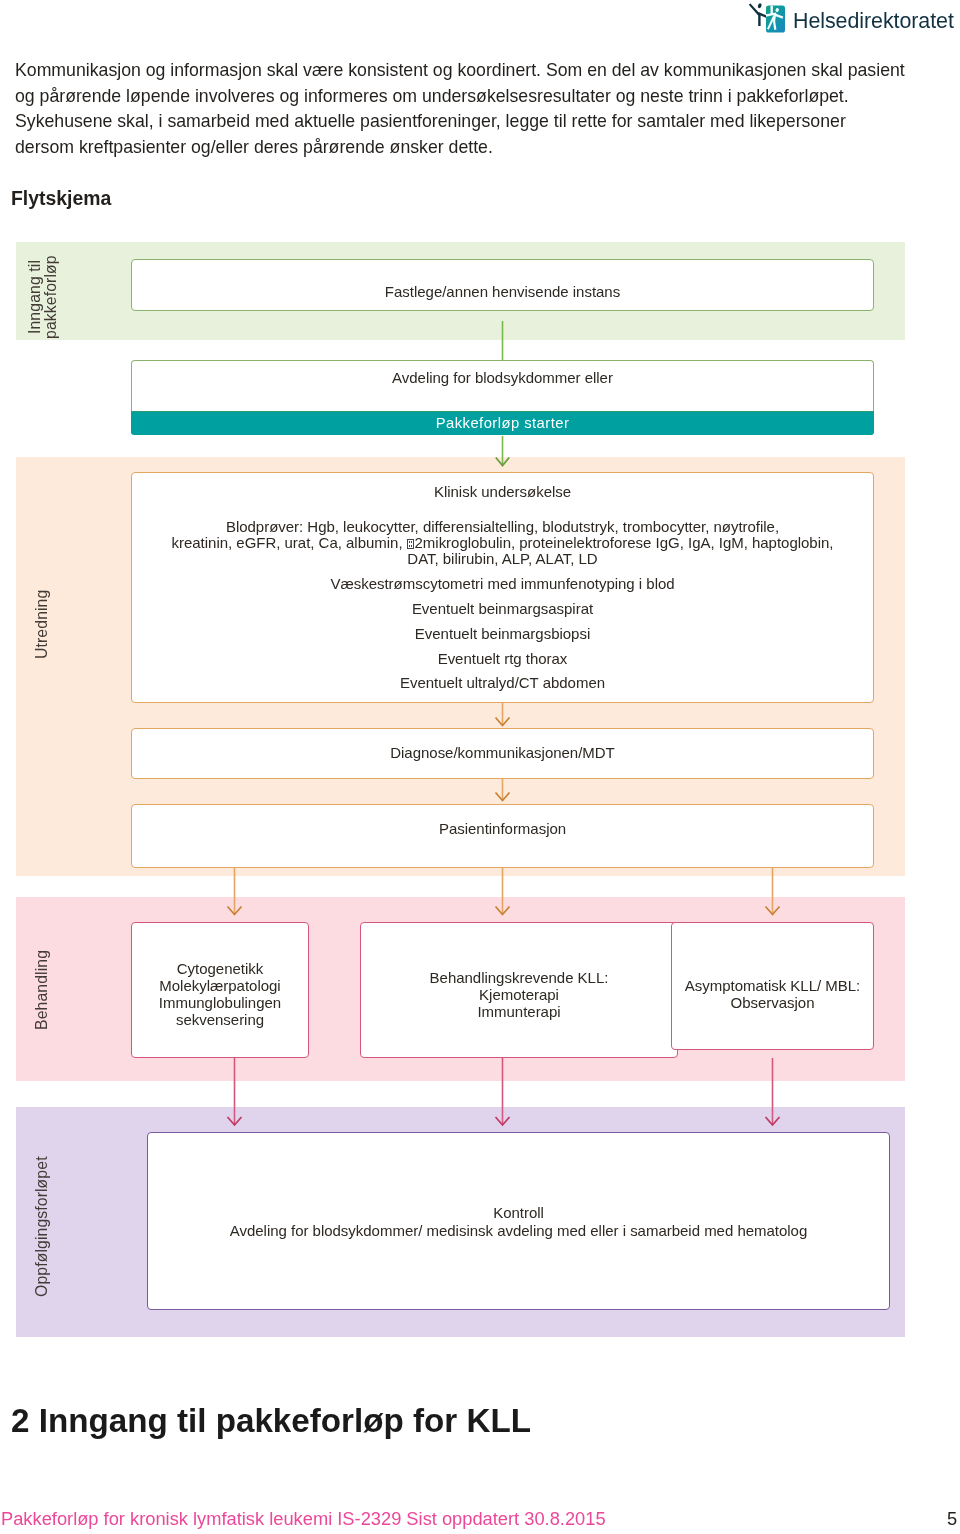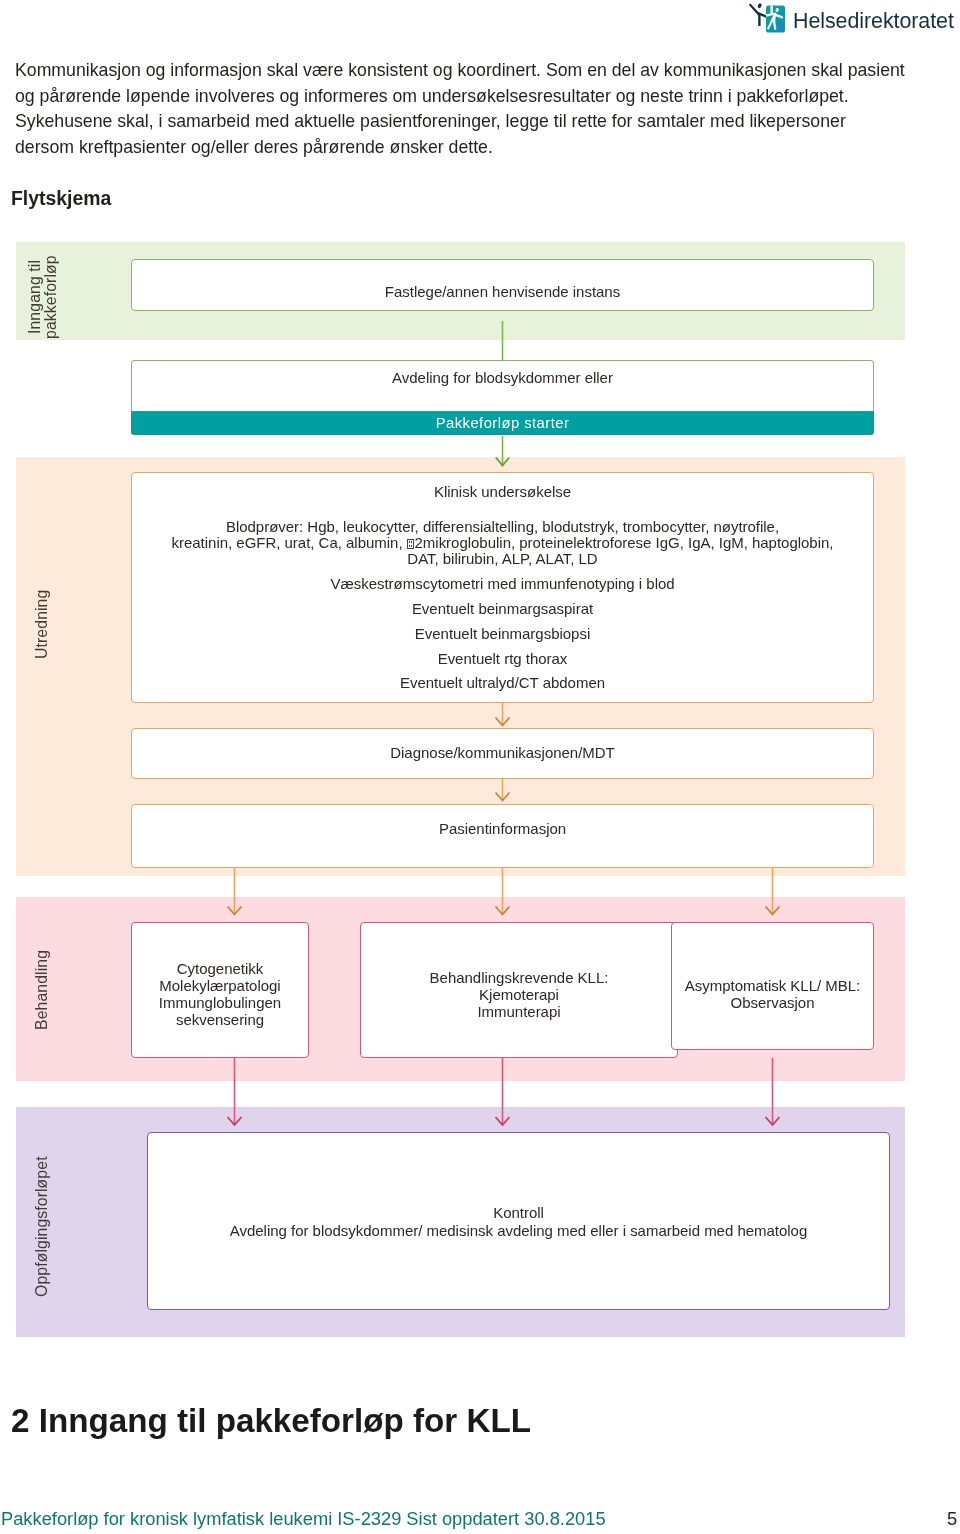--- a/index.html
+++ b/index.html
@@ -28,21 +28,21 @@
   .tofu{display:inline-block;width:7px;height:10px;box-sizing:border-box;position:relative;top:1px;margin-right:0.8px;overflow:hidden;}
   .tofu i{position:absolute;background:#4a433e;display:block;}
   .tofu i.l{left:0;top:0;width:1px;height:10px;}
   .tofu i.r{right:0;top:0;width:1px;height:10px;}
   .tofu i.t{left:0;top:0;width:7px;height:1px;}
   .tofu i.b{left:0;bottom:0;width:7px;height:1px;}
   .tofu i.d{width:1.4px;height:1.8px;}
 
   
   .sec-heading{position:absolute;left:11px;top:1404px;font-size:33.2px;font-weight:700;color:#1a1a1a;line-height:33.2px;white-space:nowrap;}
-  .footer-left{position:absolute;left:1px;top:1510px;font-size:18.3px;line-height:18.3px;color:#0f766e;white-space:nowrap;}
+  .footer-left{position:absolute;left:1px;top:1510px;font-size:18.3px;line-height:18.3px;color:#ec4899;white-space:nowrap;}
   .footer-page{position:absolute;left:947px;top:1510px;font-size:18.3px;line-height:18.3px;color:#231f1c;}
 </style>
 </head>
 <body>
 
 <div class="page">
 
   <div class="logo">
     <svg class="logo-mark" viewBox="0 0 400 340">
       <defs>

